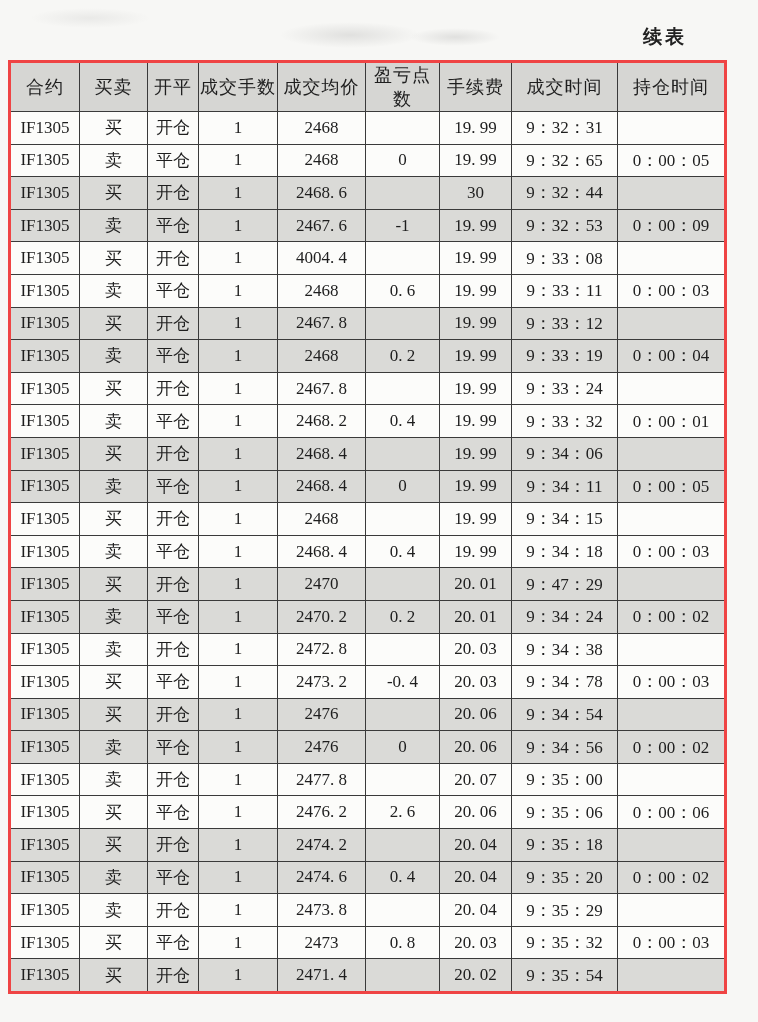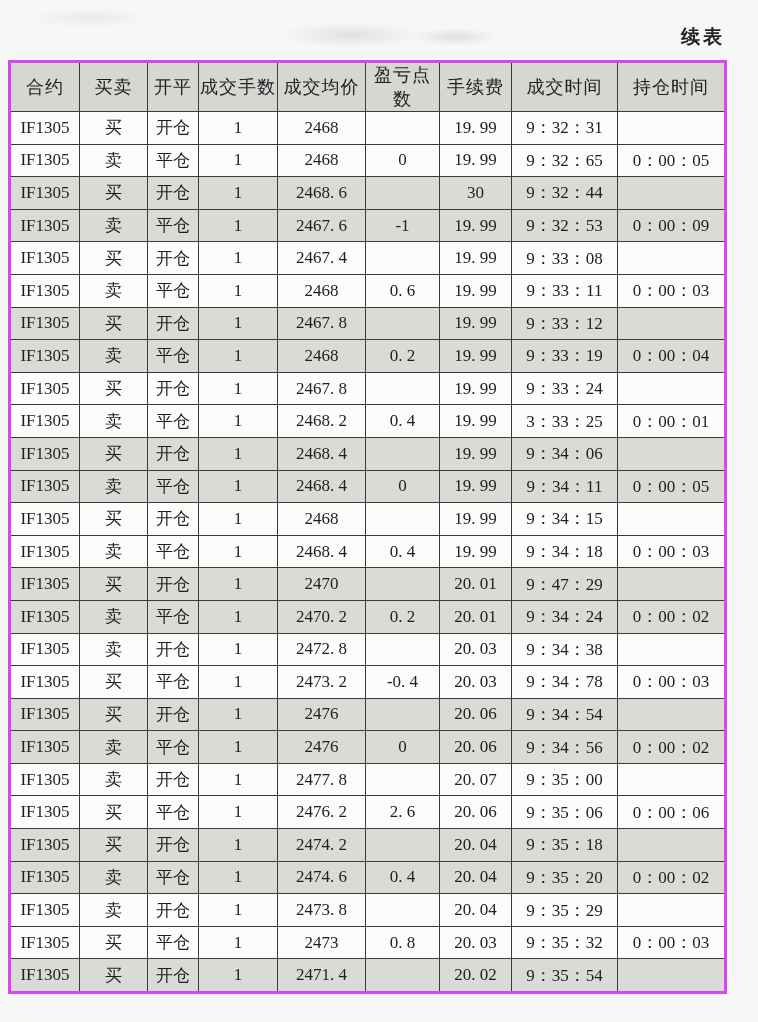--- a/index.html
+++ b/index.html
@@ -28,32 +28,31 @@
   .smudge.s4 { left: 500px; top: 540px; width: 40px; height: 14px; opacity:.7; }
 
   .continued-label {
     position: absolute;
     top: 24px;
     left: 643px;
     font-size: 19px;
     font-weight: bold;
     letter-spacing: 3px;
     color: #222;
-    margin-left: 38px;
   }
 
   table.trade-table {
     position: absolute;
     left: 8px;
     top: 60px;
     width: 716px;
     border-collapse: collapse;
     table-layout: fixed;
     background: #fcfcfa;
-    border: 3px solid #d946ef;
+    border: 3px solid #ef4444;
   }
   col.c0 { width: 70px; }
   col.c1 { width: 68px; }
   col.c2 { width: 51px; }
   col.c3 { width: 79px; }
   col.c4 { width: 88px; }
   col.c5 { width: 74px; }
   col.c6 { width: 72px; }
   col.c7 { width: 106px; }
   col.c8 { width: 108px; }
@@ -161,21 +160,21 @@
         <td>-1</td>
         <td>19. 99</td>
         <td>9：32：53</td>
         <td>0：00：09</td>
       </tr>
       <tr>
         <td>IF1305</td>
         <td>买</td>
         <td>开仓</td>
         <td>1</td>
-        <td>2467. 4</td>
+        <td>4004. 4</td>
         <td></td>
         <td>19. 99</td>
         <td>9：33：08</td>
         <td></td>
       </tr>
       <tr>
         <td>IF1305</td>
         <td>卖</td>
         <td>平仓</td>
         <td>1</td>
@@ -219,21 +218,21 @@
         <td></td>
       </tr>
       <tr>
         <td>IF1305</td>
         <td>卖</td>
         <td>平仓</td>
         <td>1</td>
         <td>2468. 2</td>
         <td>0. 4</td>
         <td>19. 99</td>
-        <td>3：33：25</td>
+        <td>9：33：32</td>
         <td>0：00：01</td>
       </tr>
       <tr class="shaded">
         <td>IF1305</td>
         <td>买</td>
         <td>开仓</td>
         <td>1</td>
         <td>2468. 4</td>
         <td></td>
         <td>19. 99</td>

